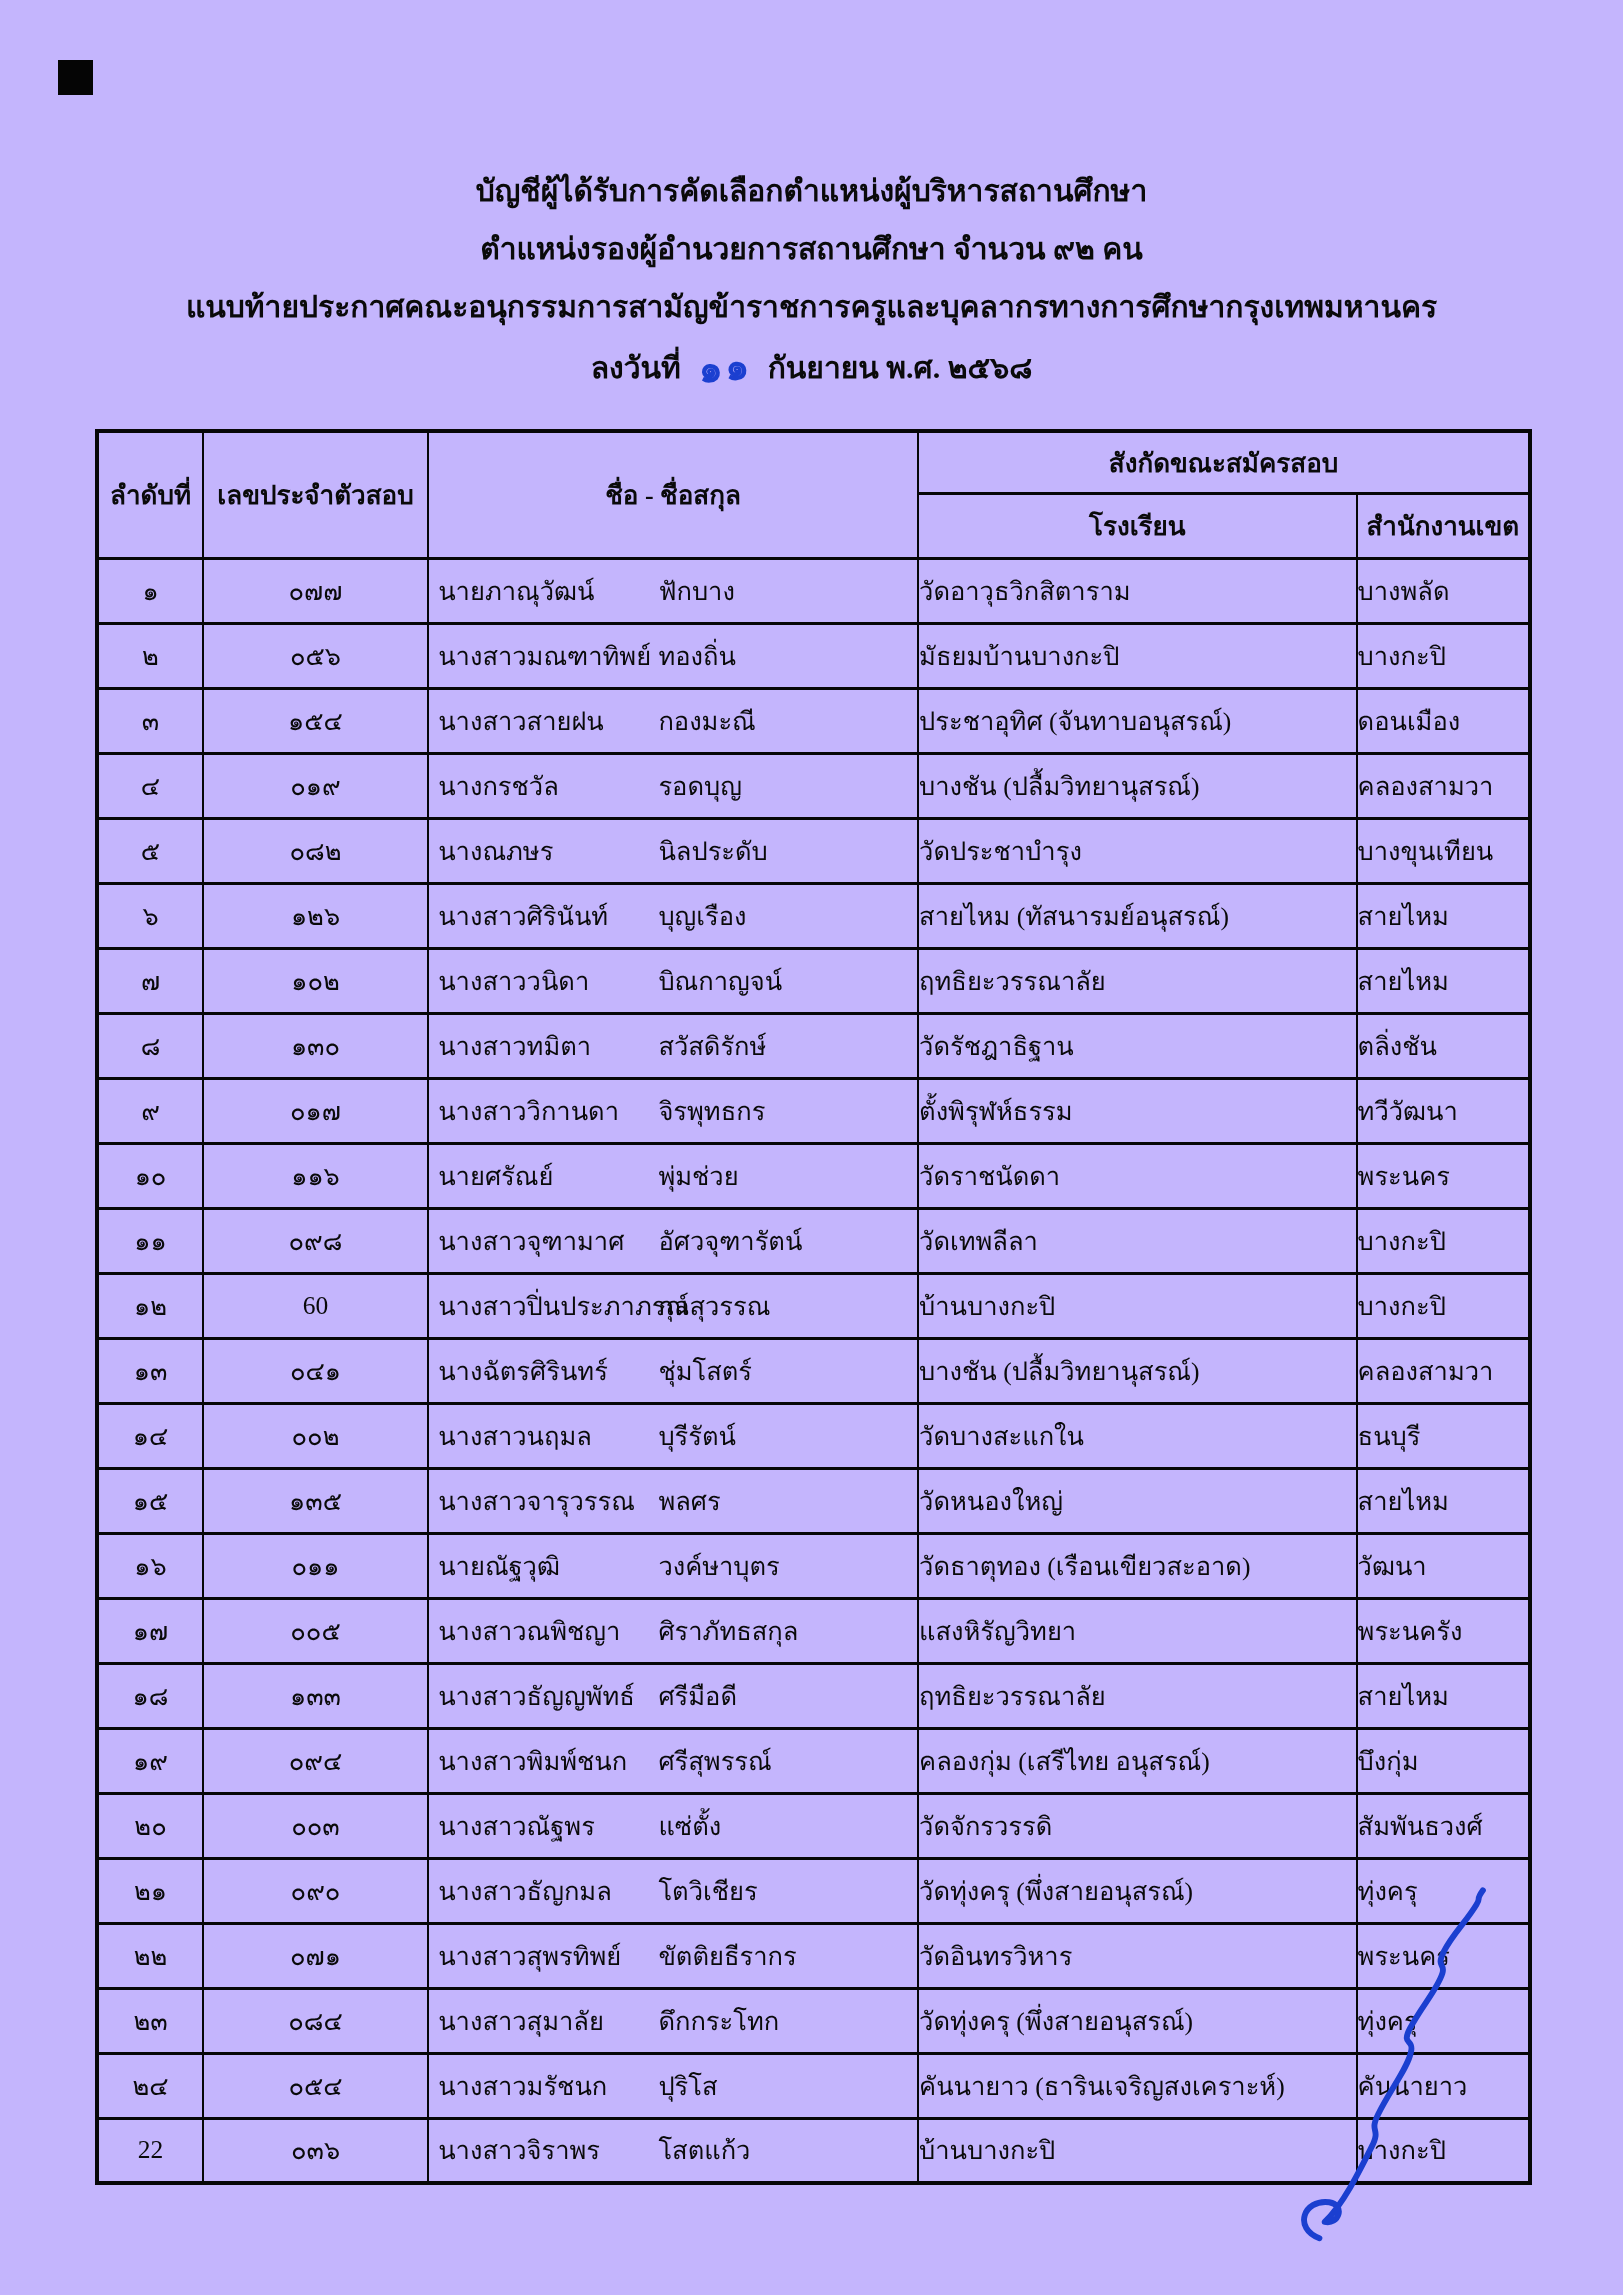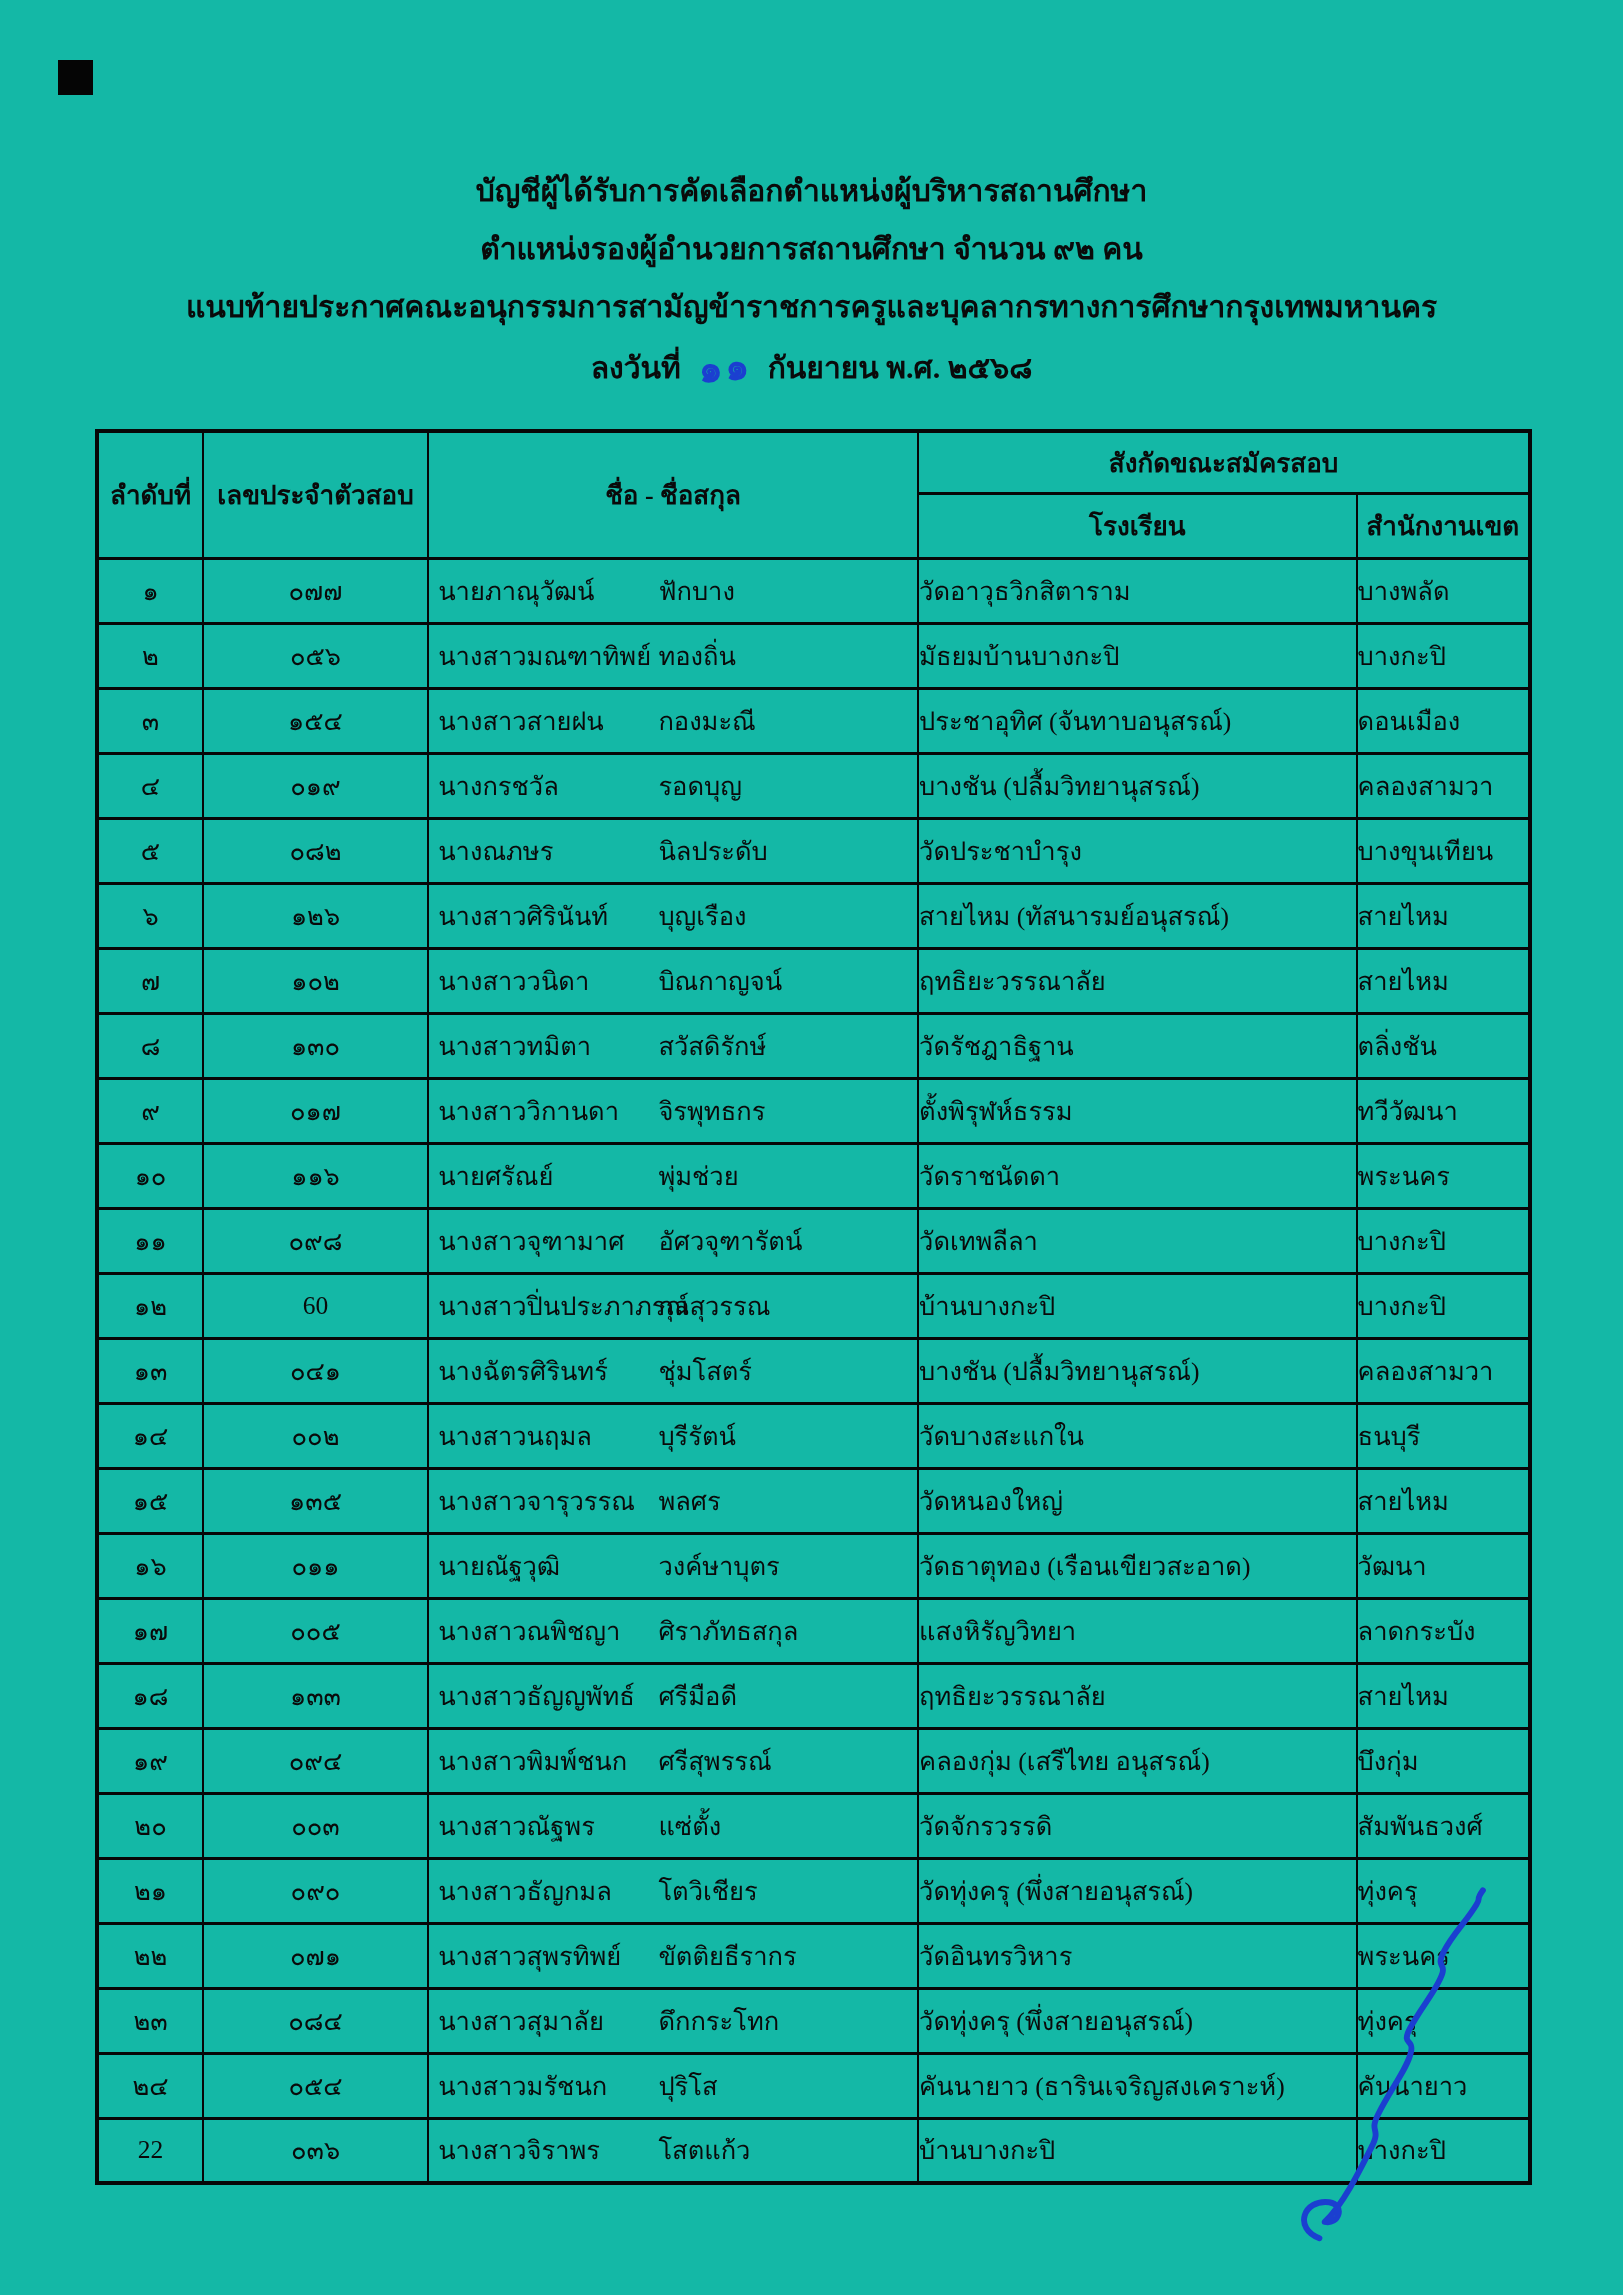--- a/index.html
+++ b/index.html
@@ -1,19 +1,19 @@
 <!DOCTYPE html>
 <html style="font-size:10.5px"><head>
 <meta charset="utf-8">
 <style>
   html,body{margin:0;padding:0;background:#e8e8e8;}
   .page{
     position:relative;
     width:1623px;height:2295px;
-    background:#14b8a6;
+    background:#c4b5fd;
     font-family:"Liberation Serif","DejaVu Serif",serif;
     color:#0a0a0a;
     overflow:hidden;
   }
   .corner-mark{
     position:absolute;left:58px;top:60px;width:35px;height:35px;
     background:#050505;
   }
   .title-block{
     position:absolute;left:0;top:162px;width:100%;
@@ -276,21 +276,21 @@
     </tr>
 
     <tr>
       <td class="c-center">๑๗</td>
       <td class="c-center">๐๐๕</td>
       <td class="c-name-cell">
         <span class="fname">นางสาวณพิชญา</span>
         <span class="lname">ศิราภัทธสกุล</span>
       </td>
       <td class="c-text">แสงหิรัญวิทยา</td>
-      <td class="c-text">ลาดกระบัง</td>
+      <td class="c-text">พระนครัง</td>
     </tr>
 
     <tr>
       <td class="c-center">๑๘</td>
       <td class="c-center">๑๓๓</td>
       <td class="c-name-cell">
         <span class="fname">นางสาวธัญญพัทธ์</span>
         <span class="lname">ศรีมือดี</span>
       </td>
       <td class="c-text">ฤทธิยะวรรณาลัย</td>

